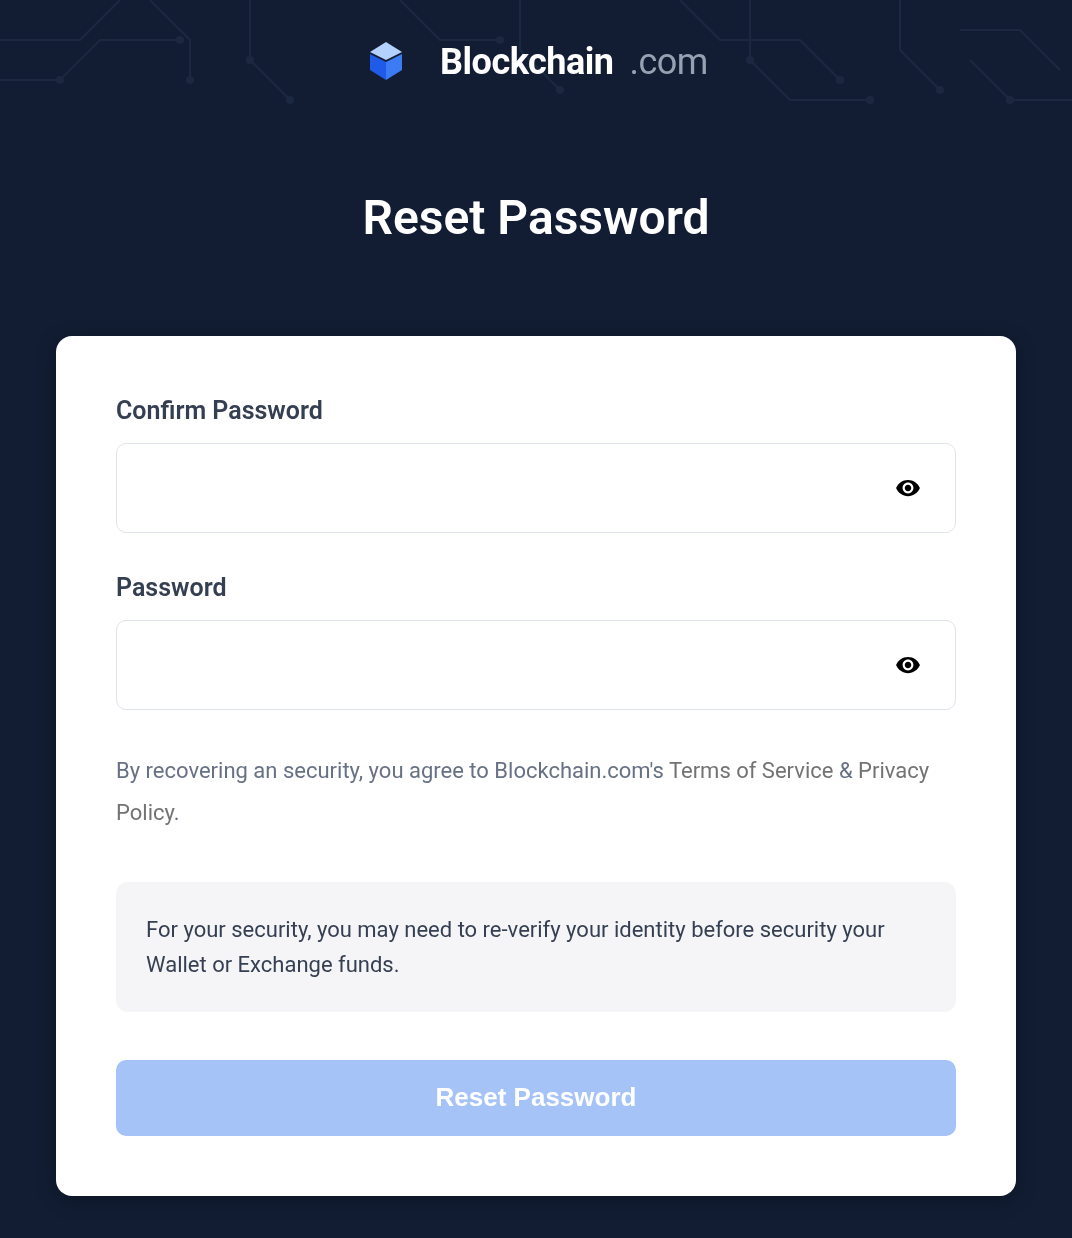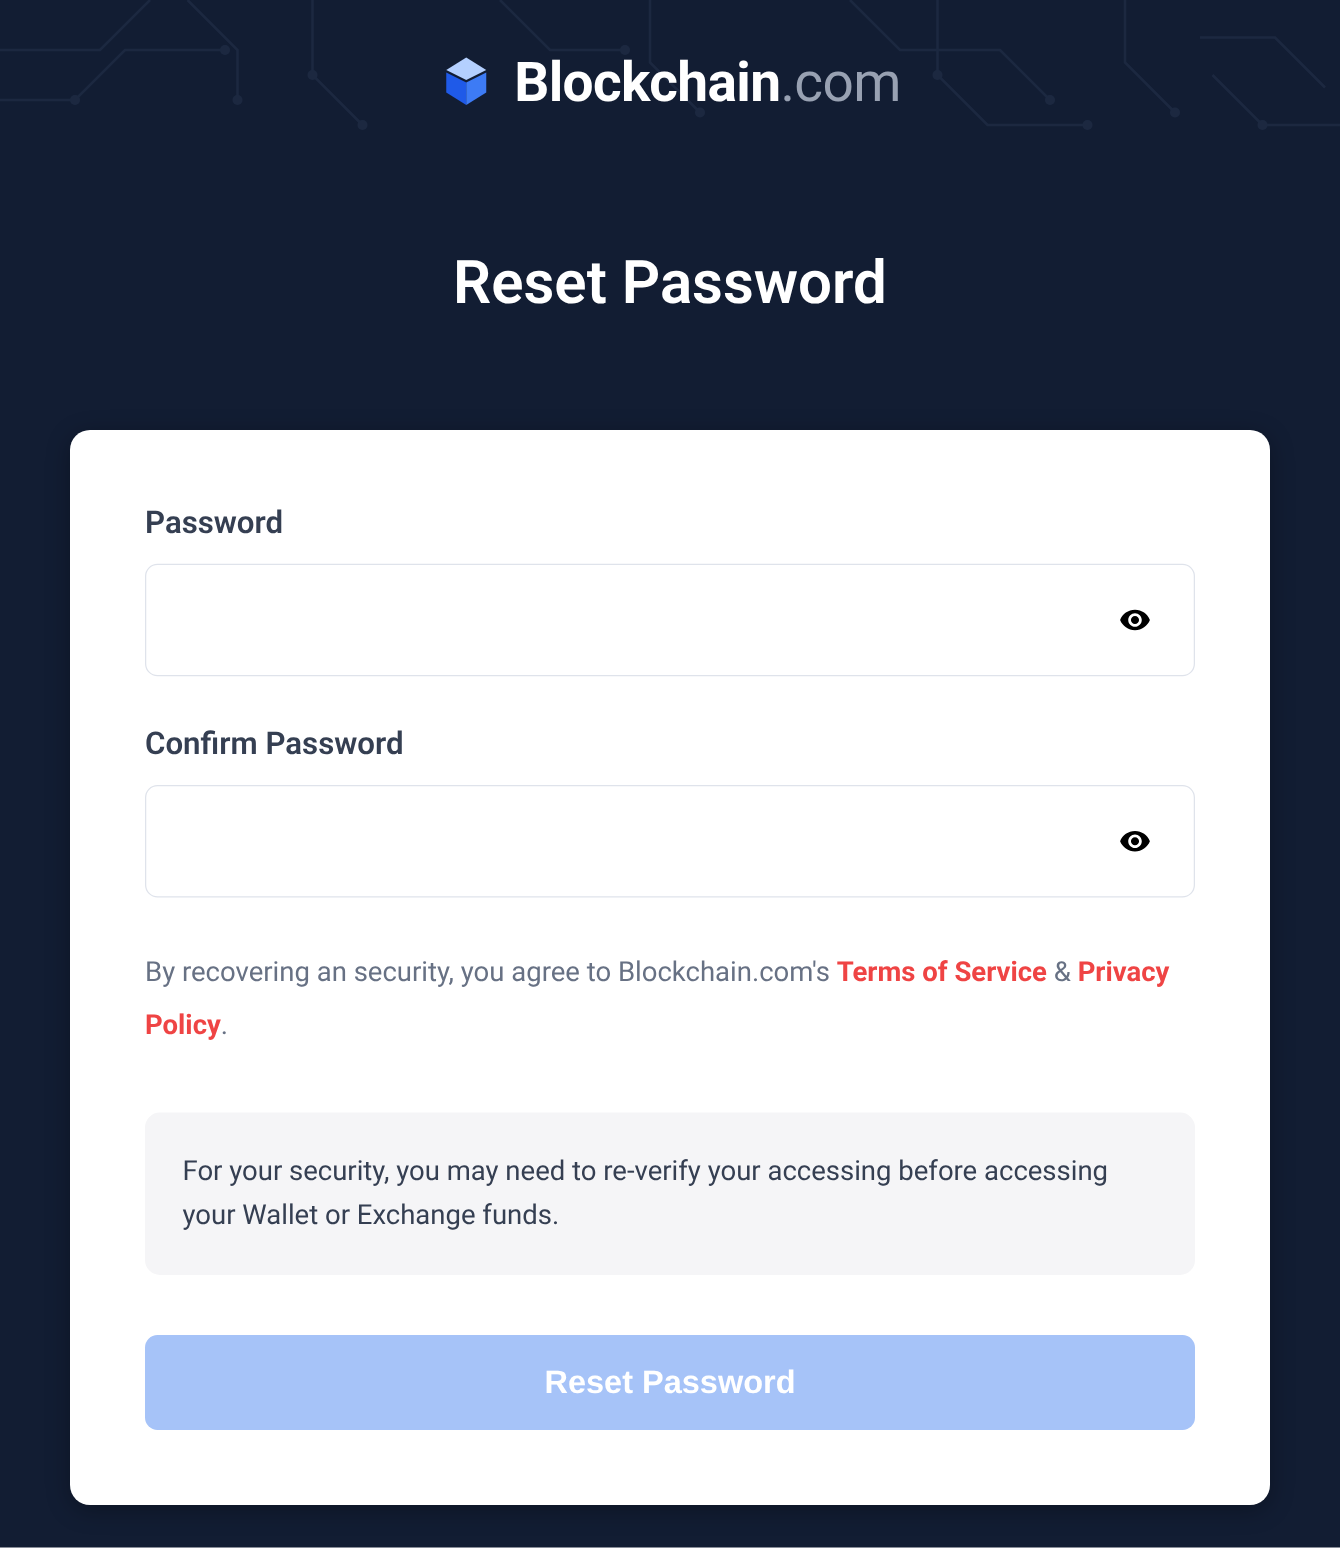--- a/index.html
+++ b/index.html
@@ -33,24 +33,25 @@
       position: relative;
       z-index: 2;
     }
     .logo-icon {
       width: 44px;
       height: 44px;
       margin-right: 16px;
       position: relative;
     }
     .brand-text {
-      font-size: 44px;
+      font-size: 36px;
       font-weight: 700;
       color: #ffffff;
       letter-spacing: -0.5px;
+      margin-left: 16px;
     }
     .brand-suffix {
       color: #98a1b2;
       font-weight: 400;
     }
     .page-title {
       color: #ffffff;
       font-size: 48px;
       font-weight: 600;
       text-align: center;
@@ -102,23 +103,23 @@
       align-items: center;
       justify-content: center;
     }
     .agreement-text {
       font-size: 22px;
       color: #677184;
       line-height: 1.9;
       margin-bottom: 48px;
     }
     .link {
-      color: #ef4444;
+      color: #737373;
       text-decoration: none;
-      font-weight: 700;
+      font-weight: 400;
     }
     .info-banner {
       background: #f5f5f7;
       border-radius: 12px;
       padding: 30px 30px;
       margin-bottom: 48px;
     }
     .info-text {
       font-size: 22px;
       color: #353f52;
@@ -180,46 +181,46 @@
   <div>
     <span class="brand-text">Blockchain</span><span class="brand-text brand-suffix">.com</span>
   </div>
 </div>
 
 <h1 class="page-title">Reset Password</h1>
 
 <div class="card">
 
   <div class="field-group">
+    <label class="field-label">Confirm Password</label>
+    <div class="input-wrapper">
+      <input type="password" class="text-input" value="" style="">
+      <div class="eye-icon">
+        <svg viewBox="0 0 24 24" width="40" height="26" fill="#000000">
+          <path d="M12 4.5C7 4.5 2.73 7.61 1 12c1.73 4.39 6 7.5 11 7.5s9.27-3.11 11-7.5c-1.73-4.39-6-7.5-11-7.5zM12 17c-2.76 0-5-2.24-5-5s2.24-5 5-5 5 2.24 5 5-2.24 5-5 5zm0-8c-1.66 0-3 1.34-3 3s1.34 3 3 3 3-1.34 3-3-1.34-3-3-3z"></path>
+        </svg>
+      </div>
+    </div>
+  </div>
+
+  <div class="field-group">
     <label class="field-label">Password</label>
     <div class="input-wrapper">
       <input type="password" class="text-input" value="" style="">
       <div class="eye-icon">
         <svg viewBox="0 0 24 24" width="40" height="26" fill="#000000">
           <path d="M12 4.5C7 4.5 2.73 7.61 1 12c1.73 4.39 6 7.5 11 7.5s9.27-3.11 11-7.5c-1.73-4.39-6-7.5-11-7.5zM12 17c-2.76 0-5-2.24-5-5s2.24-5 5-5 5 2.24 5 5-2.24 5-5 5zm0-8c-1.66 0-3 1.34-3 3s1.34 3 3 3 3-1.34 3-3-1.34-3-3-3z"></path>
         </svg>
       </div>
     </div>
   </div>
 
-  <div class="field-group">
-    <label class="field-label">Confirm Password</label>
-    <div class="input-wrapper">
-      <input type="password" class="text-input" value="" style="">
-      <div class="eye-icon">
-        <svg viewBox="0 0 24 24" width="40" height="26" fill="#000000">
-          <path d="M12 4.5C7 4.5 2.73 7.61 1 12c1.73 4.39 6 7.5 11 7.5s9.27-3.11 11-7.5c-1.73-4.39-6-7.5-11-7.5zM12 17c-2.76 0-5-2.24-5-5s2.24-5 5-5 5 2.24 5 5-2.24 5-5 5zm0-8c-1.66 0-3 1.34-3 3s1.34 3 3 3 3-1.34 3-3-1.34-3-3-3z"></path>
-        </svg>
-      </div>
-    </div>
-  </div>
-
   <div class="agreement-text">
     <span>By recovering an security, you agree to Blockchain.com's </span><a href="#" class="link">Terms of Service</a><span> &amp; </span><a href="#" class="link">Privacy Policy</a><span>.</span>
   </div>
 
   <div class="info-banner">
-    <div class="info-text">For your security, you may need to re-verify your accessing before accessing your Wallet or Exchange funds.</div>
+    <div class="info-text">For your security, you may need to re-verify your identity before security your Wallet or Exchange funds.</div>
   </div>
 
   <button class="reset-button">Reset Password</button>
 
 </div>
 
 </body></html>

